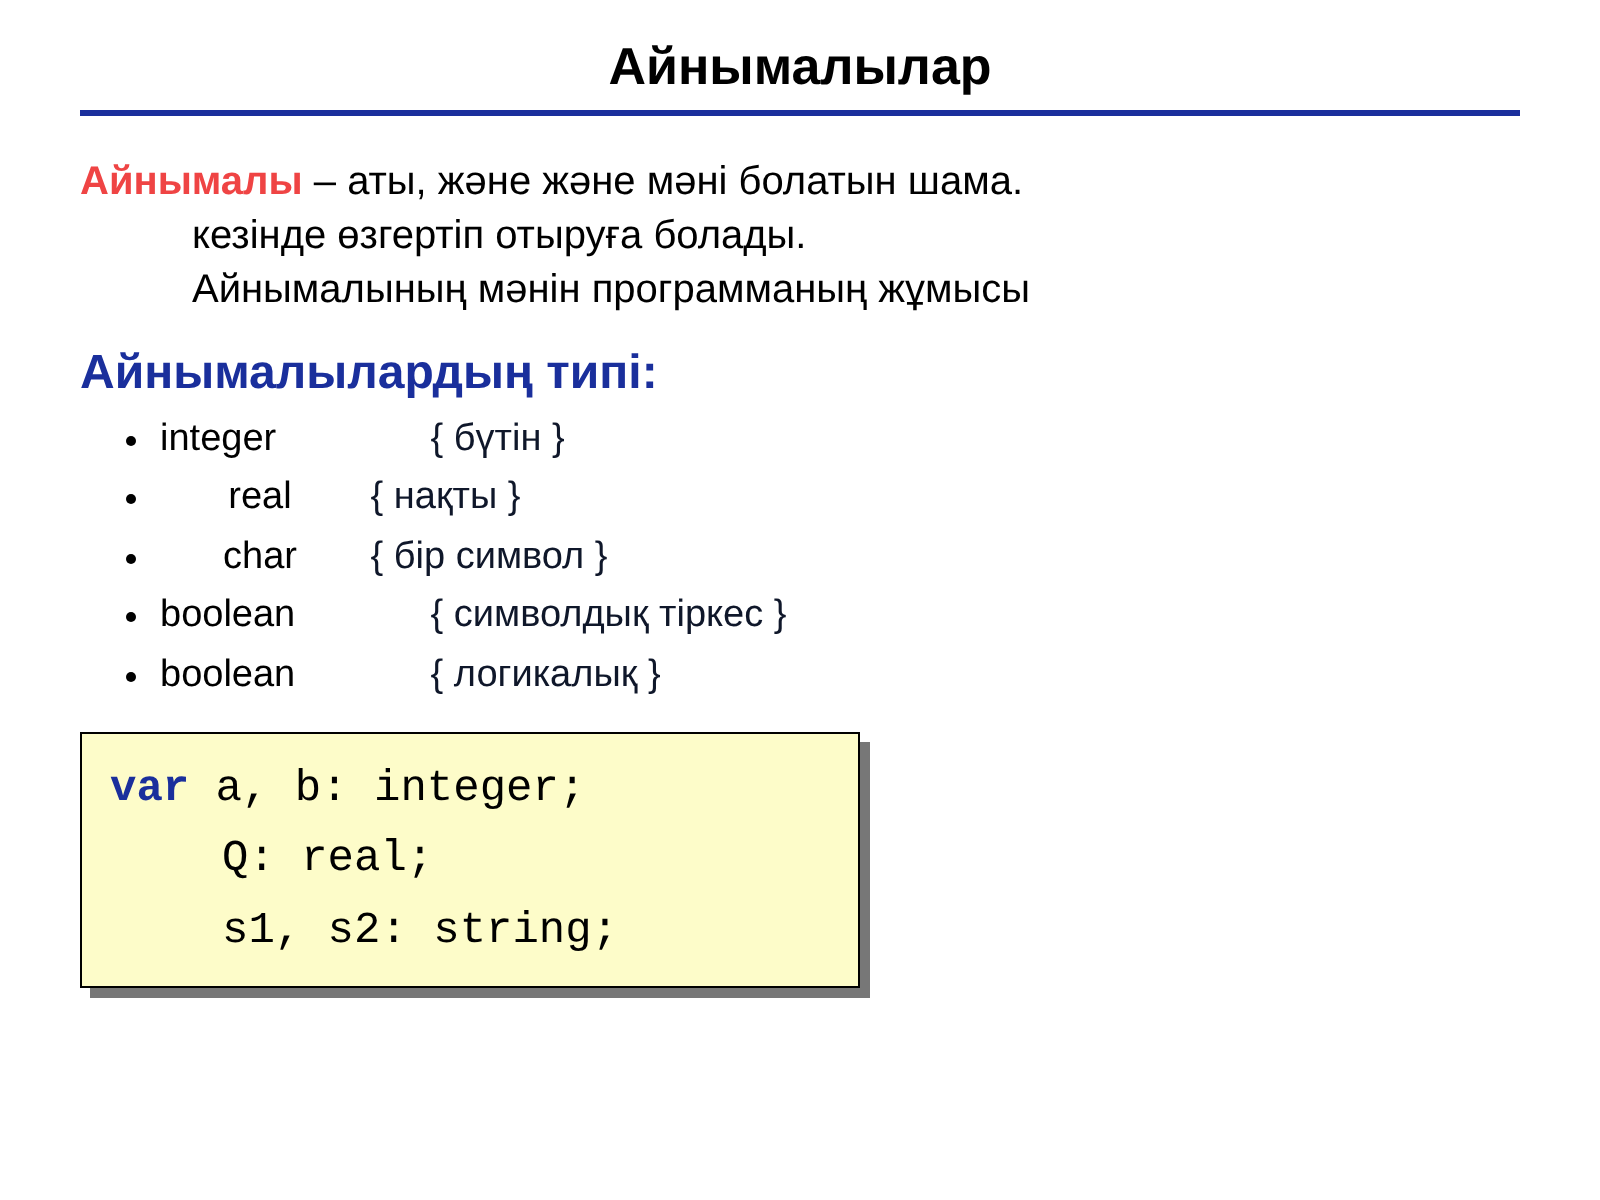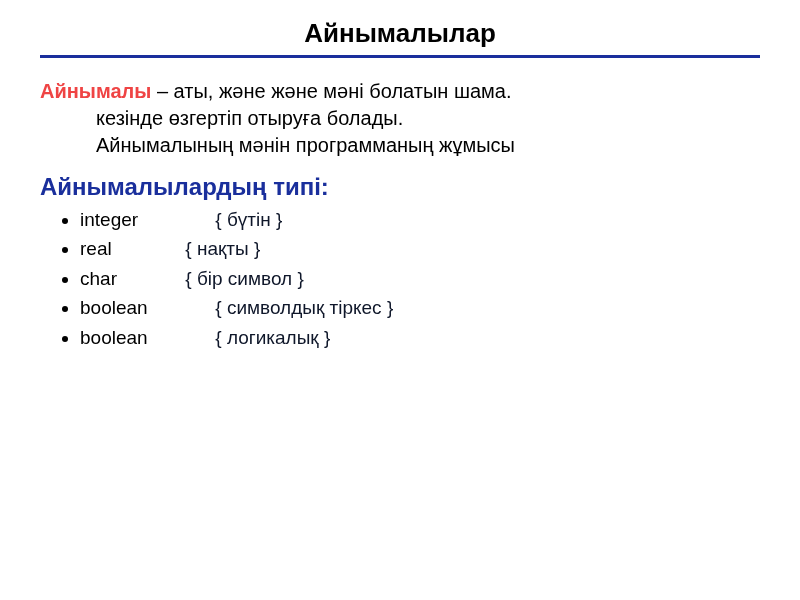--- a/index.html
+++ b/index.html
@@ -52,20 +52,21 @@
     font-size: 19px;
     color: #000;
     line-height: 1.55;
   }
   .ttype {
     display: inline-block;
     min-width: 130px;
   }
   .ttype.narrow {
     min-width: 100px;
+    text-align: center;
   }
   .comment {
     color: #0f172a;
   }
   .codebox-wrap {
     margin-top: 8px;
   }
   .codebox {
     background: #fdfcc9;
     border: 1.5px solid #000;
@@ -118,14 +119,21 @@
       <span class="ttype">boolean</span>
       <span class="comment">{ символдық тіркес }</span>
     </li>
     <li>
       <span class="ttype">boolean</span>
       <span class="comment">{ логикалық }</span>
     </li>
   </ul>
 
 
+  <div class="codebox-wrap">
+    <div class="codebox">
+      <div><span class="kw">var</span><span> a, b: integer;</span></div>
+      <div class="code-indent">Q: real;</div>
+      <div class="code-indent">s1, s2: string;</div>
+    </div>
+  </div>
 
 </div>
 
 </body></html>

